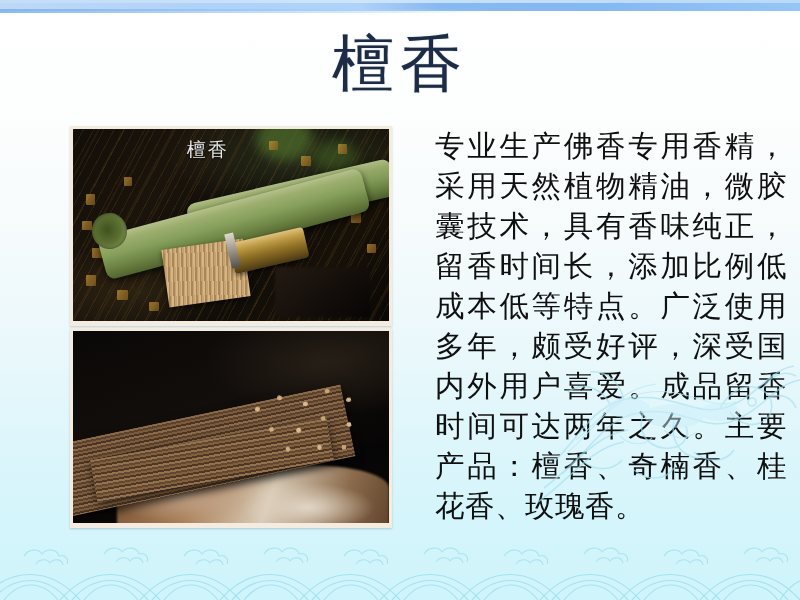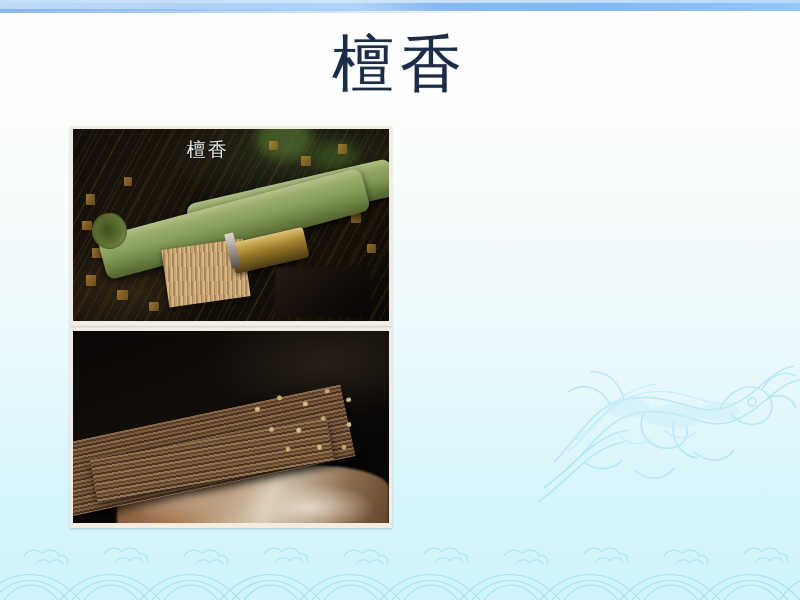--- a/index.html
+++ b/index.html
@@ -355,20 +355,21 @@
   <div class="photo-frame" id="photo-bot">
     <div class="photo-inner">
       <div class="darkbg2"></div>
       <div class="stone"></div>
       <div class="stick-set"></div>
       <div class="stick-set2"></div>
       <div class="stick-tips"></div>
     </div>
   </div>
 
+  <div class="body-text">专业生产佛香专用香精，采用天然植物精油，微胶囊技术，具有香味纯正，留香时间长，添加比例低成本低等特点。广泛使用多年，颇受好评，深受国内外用户喜爱。成品留香时间可达两年之久。主要产品：檀香、奇楠香、桂花香、玫瑰香。</div>
 
   <div class="deco-dragon">
     <svg width="300" height="260" viewBox="0 0 300 260" aria-hidden="true">
       <g fill="none" stroke="#a5dff0" stroke-width="1.6" opacity="0.75">
         <path d="M30,150 C60,120 70,90 110,86 C150,82 172,104 200,96 C232,87 244,58 270,54"></path>
         <path d="M38,162 C70,134 82,104 120,100 C158,96 180,118 206,110 C238,100 250,72 276,68"></path>
         <path d="M196,96 C206,78 224,70 238,78 C252,86 250,104 238,110 C226,116 212,110 206,100"></path>
         <circle cx="228" cy="90" r="4"></circle>
         <path d="M238,78 C246,62 262,58 272,64"></path>
         <path d="M244,86 C258,80 268,86 272,96"></path>

